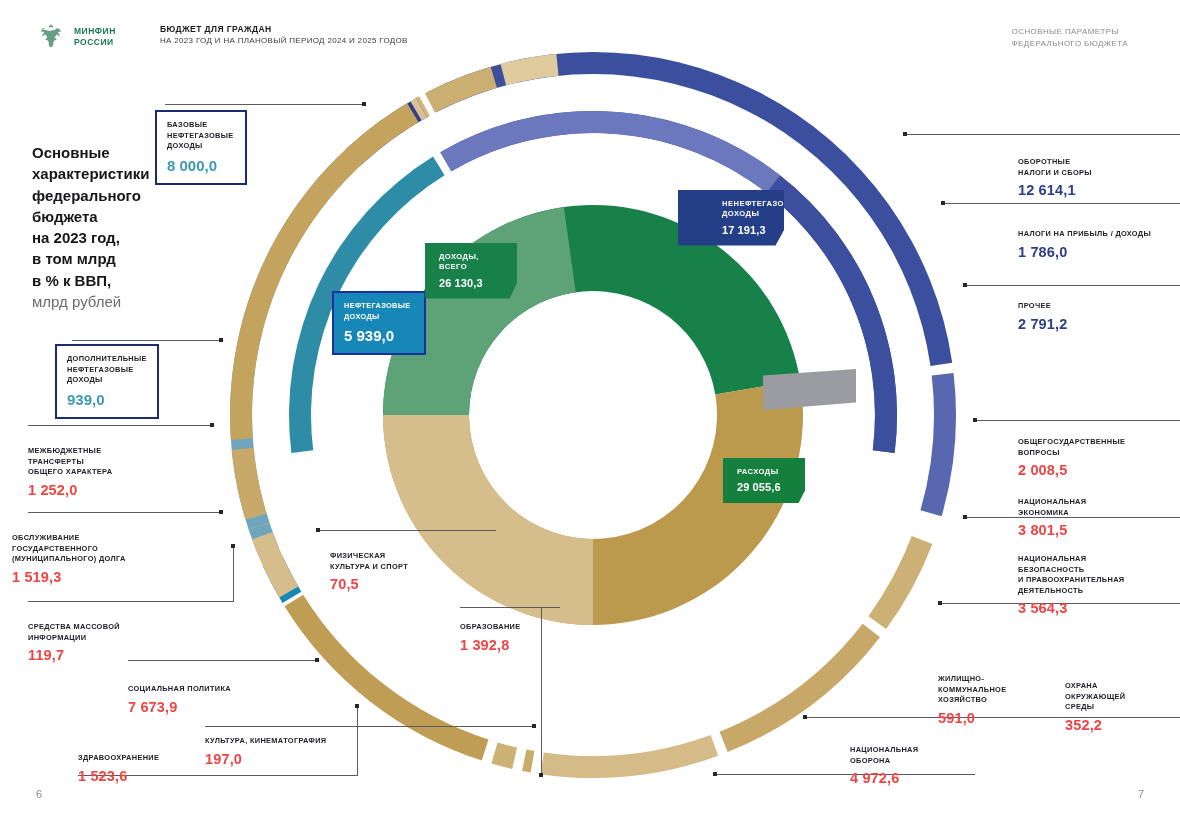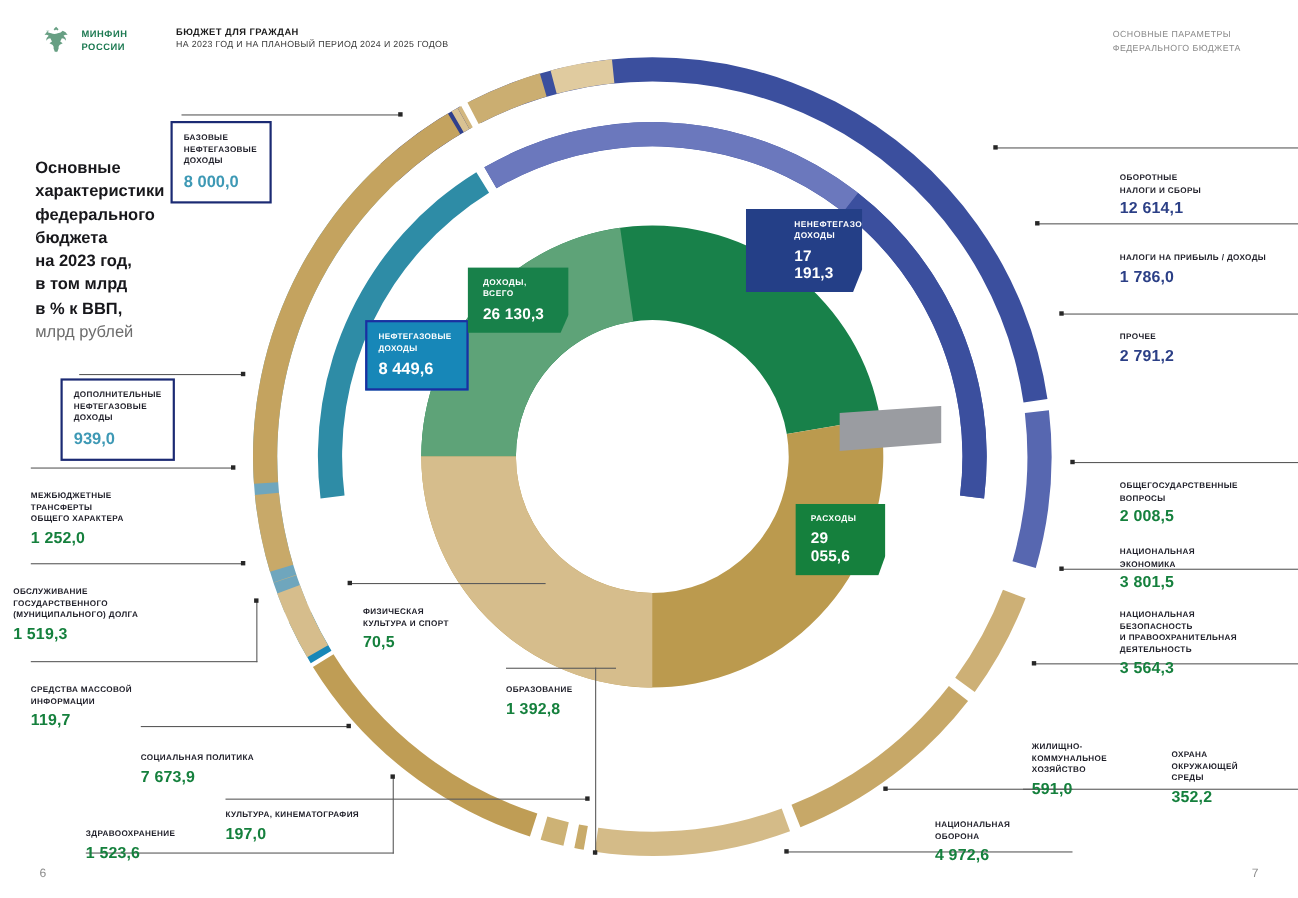--- a/index.html
+++ b/index.html
@@ -30,40 +30,40 @@
   
   .pgnum { position:absolute; bottom:16px; font-size:11px; color:#8b8b8b; }
   .pgnum.left { left:36px; } .pgnum.right { right:36px; }
 
   
   .lab { position:absolute;margin-top:13px; }
   .lab .cap { font-size:7.4px; font-weight:bold; letter-spacing:.045em;
               line-height:1.42; color:#20202a; text-transform:uppercase; }
   .lab .val { font-size:14.5px; font-weight:bold; margin-top:4px; letter-spacing:.01em; }
   .lab.blue .val  { color:#2b3f86; }
-  .lab.gold .val  { color:#15803d; }
+  .lab.gold .val  { color:#ef4444; }
 
   
   .ln { position:absolute; background:#5b5b5b; height:1px; }
   .ln.v { width:1px; height:auto; }
   .dot { position:absolute; width:4px; height:4px; background:#272727; border-radius:0; }
 
   
   .boxlab { position:absolute; border:2px solid #1b2a73; background:#ffffff; padding:8px 10px 9px 10px; }
   .boxlab .cap { font-size:7.4px; font-weight:bold; letter-spacing:.045em;
                  line-height:1.42; color:#20202a; text-transform:uppercase; }
   .boxlab .val { font-size:15px; font-weight:bold; margin-top:5px; color:#3e99b5; }
   .boxlab.filled { background:#1787b8; border-color:#1b2fa0; }
   .boxlab.filled .cap { color:#ffffff; }
   .boxlab.filled .val { color:#ffffff; }
 
   
   .flag { position:absolute; color:#fff; padding:9px 14px 10px 14px; }
   .flag .cap { font-size:7.6px; font-weight:bold; letter-spacing:.06em; text-transform:uppercase; line-height:1.35; }
-  .flag .val { font-size:14px; font-weight:bold; margin-top:4px; letter-spacing:.01em; }
+  .flag .val { font-size:11px; font-weight:bold; margin-top:4px; letter-spacing:.01em; }
   .flag.green { background:#18814a; clip-path: polygon(0 0, 100% 0, 100% 72%, 92% 100%, 0 100%); }
   .flag.navy  { background:#243f87; clip-path: polygon(0 0, 100% 0, 100% 72%, 92% 100%, 0 100%); padding-left: 44px; }
   .flag.gold  { background:#15803d; clip-path: polygon(0 0, 100% 0, 100% 72%, 92% 100%, 0 100%); }
   .flag.grey  { background:#82848a; clip-path: polygon(0 0, 100% 0, 100% 78%, 93% 100%, 0 100%); }
   .flag.grey .val { font-size:15.5px; }
 
   .deficit-wedge { position:absolute; background:#9a9ca1; }
 </style>
 </head>
 <body>
@@ -230,21 +230,21 @@
       <div>ДОХОДЫ</div>
     </div>
     <div class="val">939,0</div>
   </div>
 
   <div class="boxlab filled" style="left:332px; top:291px; width:94px;">
     <div class="cap">
       <div>НЕФТЕГАЗОВЫЕ</div>
       <div>ДОХОДЫ</div>
     </div>
-    <div class="val">8 449,6</div>
+    <div class="val">5 939,0</div>
   </div>
 
   <div class="flag navy" style="left:678px; top:190px; width:106px;">
     <div class="cap">
       <div>НЕНЕФТЕГАЗОВЫЕ</div>
       <div>ДОХОДЫ</div>
     </div>
     <div class="val">17 191,3</div>
   </div>
 

